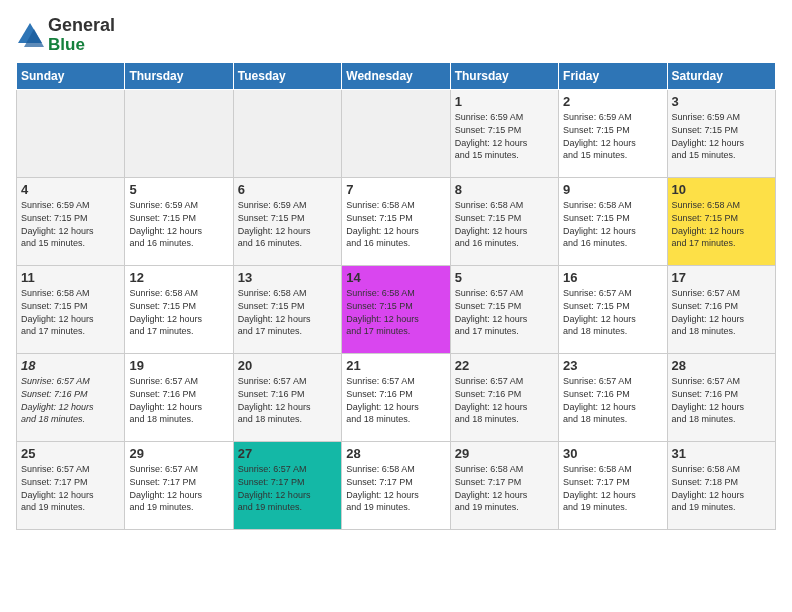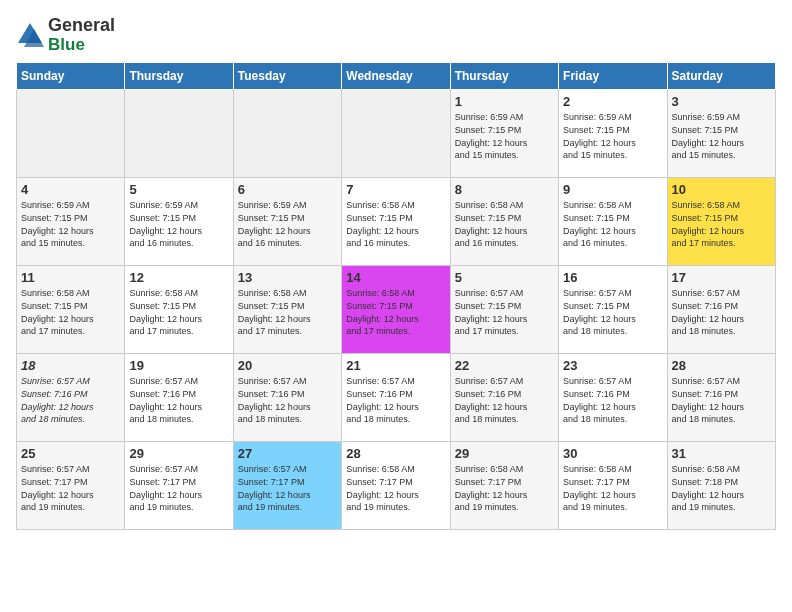--- a/index.html
+++ b/index.html
@@ -315,21 +315,21 @@
 Daylight: 12 hours
 and 19 minutes.</div>
         </td>
         <td style="background-color: rgb(255, 255, 255);">
           <span class="day-num">29</span>
           <div class="day-info" style="white-space: pre-line;">Sunrise: 6:57 AM
 Sunset: 7:17 PM
 Daylight: 12 hours
 and 19 minutes.</div>
         </td>
-        <td style="background-color: #7dd3fc; margin-left: 46px;">
+        <td style="background-color: #14b8a6; margin-left: 46px;">
           <span class="day-num">27</span>
           <div class="day-info" style="white-space: pre-line;">Sunrise: 6:57 AM
 Sunset: 7:17 PM
 Daylight: 12 hours
 and 19 minutes.</div>
         </td>
         <td style="background-color: rgb(255, 255, 255);">
           <span class="day-num">28</span>
           <div class="day-info" style="white-space: pre-line;">Sunrise: 6:58 AM
 Sunset: 7:17 PM

